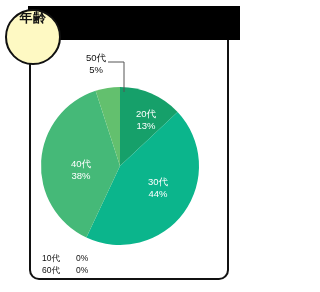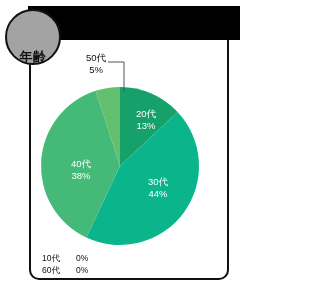--- a/index.html
+++ b/index.html
@@ -44,24 +44,24 @@
   }
 
   
   .badge {
     position: absolute;
     left: 5px;
     top: 9px;
     width: 56px;
     height: 56px;
     border-radius: 50%;
-    background: #a3a3a3;
+    background: #fef9c3;
     border: 2px solid #111111;
     display: flex;
-    align-items: flex-end;
+    align-items: flex-start;
     justify-content: center;
     z-index: 5;
     box-sizing: border-box;
   }
   .badge-label {
     font-size: 13px;
     font-weight: bold;
     color: #111111;
     letter-spacing: 0.5px;
     line-height: 1;

